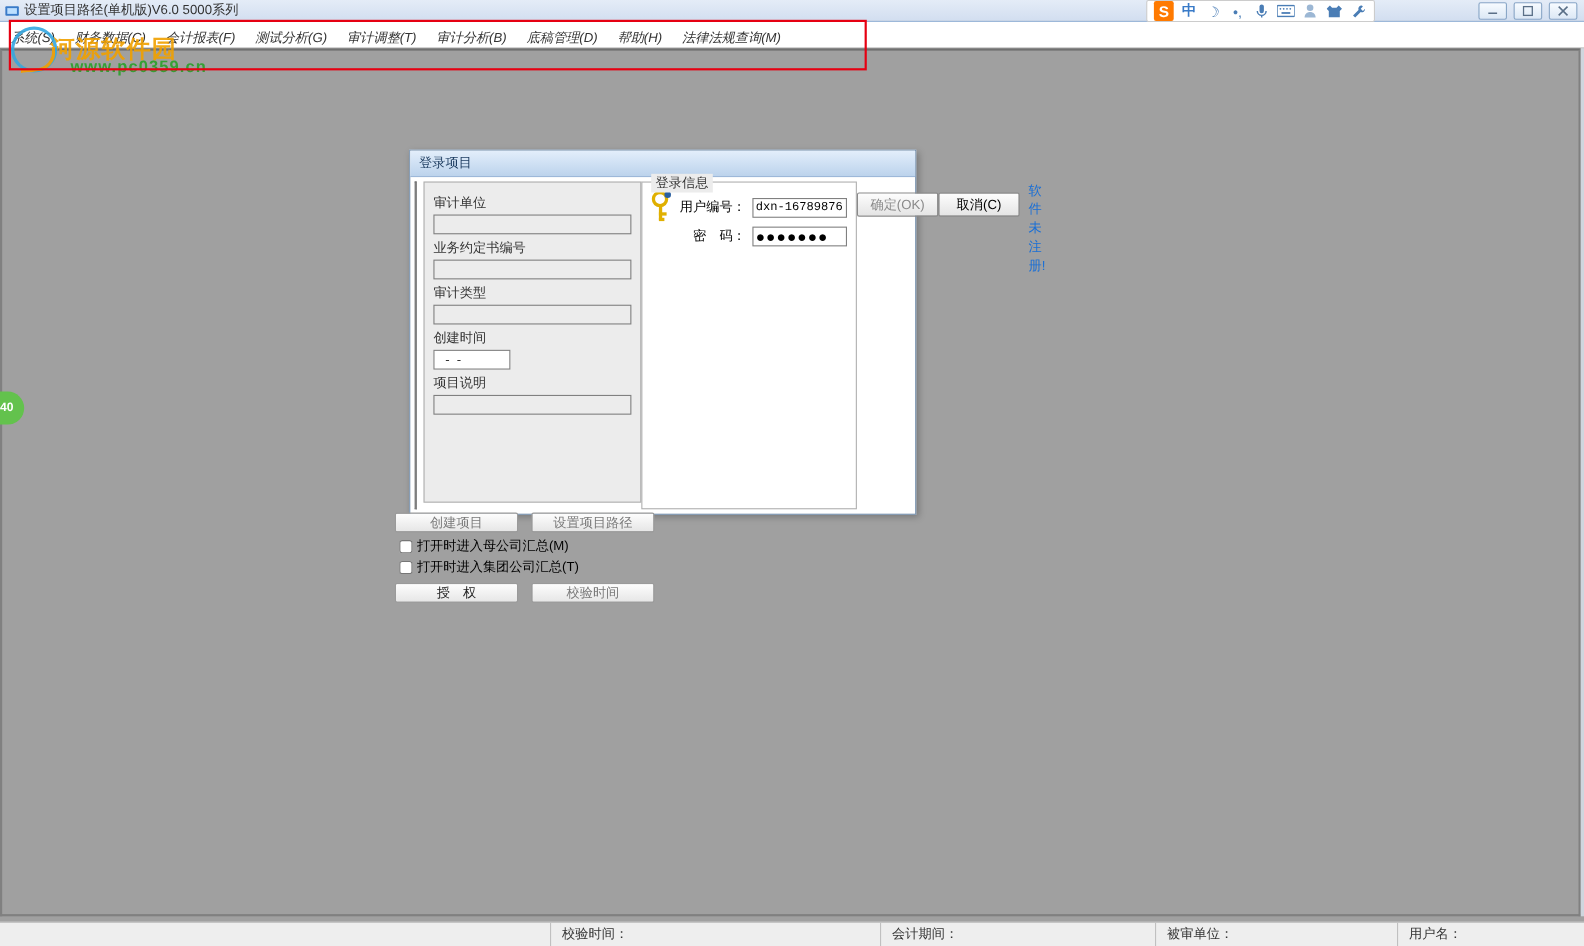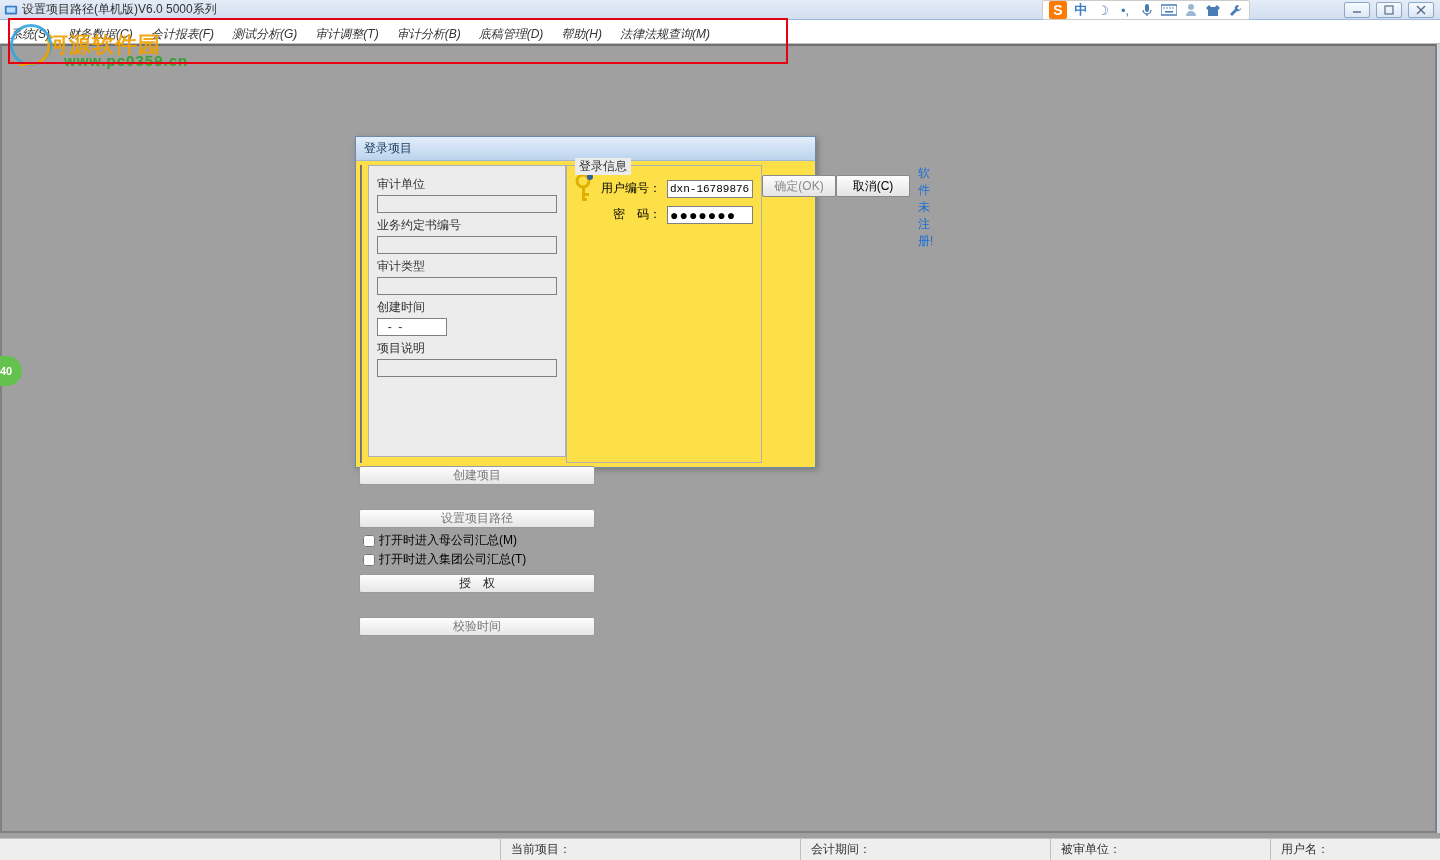--- a/index.html
+++ b/index.html
@@ -168,24 +168,24 @@
   position: absolute;
   left:0; top:44px; right:3px; bottom:27px;
   background:#a0a0a0;
   border: 2px solid #808080;
   border-top-color:#707070;
 }
 
 
 .dialog {
   position: absolute;
-  left: 355px;
+  left: 372px;
   top: 136px;
   width: 461px;
-  background: #fde047;
+  background: #ffffff;
   border: 1px solid #6f8aa8;
   box-shadow: 2px 2px 6px rgba(0,0,0,0.25);
 }
 .dlg-title {
   height: 24px;
   background: linear-gradient(#e3eefb,#bcd3ec);
   border-bottom: 1px solid #9db8d9;
   padding: 0 8px;
   display: flex;
   align-items: center;
@@ -263,21 +263,21 @@
 }
 .key-icon {
   width:22px;height:32px;
   display:flex;align-items:center;justify-content:center;
 }
 
 
 .lower-controls {
   padding: 4px 4px 8px 4px;
 }
-.btn-row { display:flex; gap:24px; margin-bottom:4px;flex-direction:column; }
+.btn-row { display:flex; gap:12px; margin-bottom:4px; }
 .wbtn {
   flex:1;
   height:18px;
   border:1px solid #9a9a9a;
   background: linear-gradient(#fdfdfd,#e6e6e6);
   border-radius:2px;
   font-size:12px;
   color:#7a7a7a;
   display:flex;align-items:center;justify-content:center;
   cursor:pointer;
@@ -507,17 +507,17 @@
     <span>打开时进入集团公司汇总(T)</span>
   </div>
   <div class="btn-row" style="margin-top:6px;">
     <div class="wbtn enabled">授　权</div>
     <div class="wbtn">校验时间</div>
   </div>
 </div>
 
 <div class="statusbar">
   <div class="status-cell"></div>
-  <div class="status-cell" style="flex:0 0 300px">当前项目：</div>
+  <div class="status-cell" style="flex:0 0 300px">校验时间：</div>
   <div class="status-cell" style="flex:0 0 250px">会计期间：</div>
   <div class="status-cell" style="flex:0 0 220px">被审单位：</div>
   <div class="status-cell" style="flex:1">用户名：</div>
 </div>
 
 </body></html>

